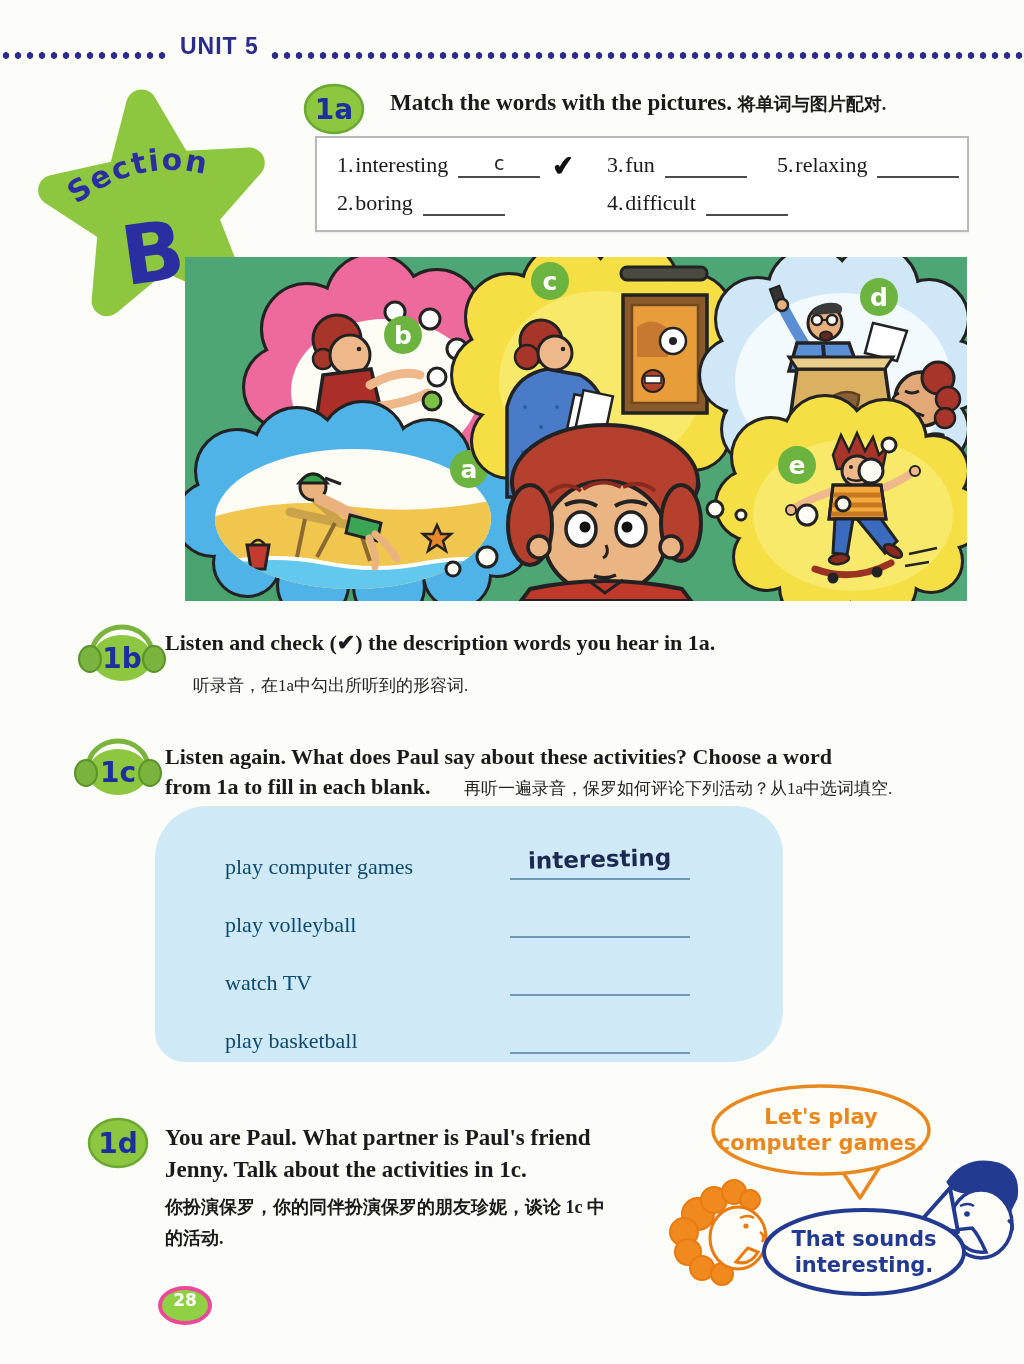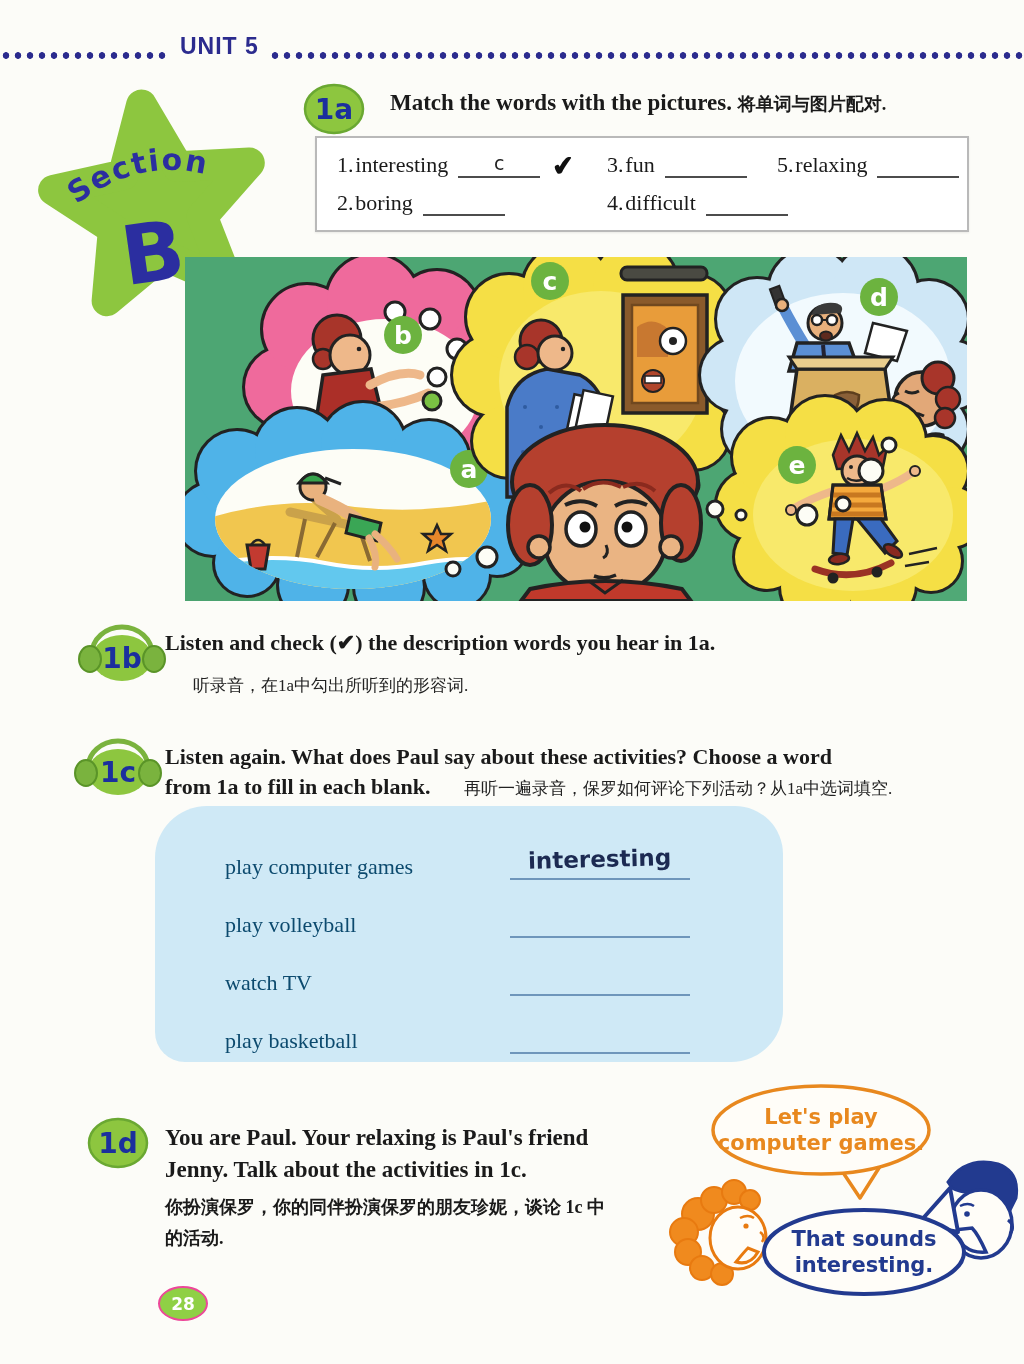--- a/index.html
+++ b/index.html
@@ -49,21 +49,21 @@
   .cans{font-family:"DejaVu Sans",sans-serif;font-weight:700;font-size:23px;color:#1c2a52;
         display:inline-block;transform:rotate(-1.5deg);line-height:34px;}
 
   .badge-1d{position:absolute;left:86px;top:1116px;width:64px;height:54px;}
   .head-1d{position:absolute;left:165px;top:1122px;width:520px;font-weight:700;font-size:23px;line-height:32px;}
   .zh-1d{position:absolute;left:165px;top:1192px;width:540px;font-size:18px;font-weight:700;line-height:31px;}
 
   .dialog{position:absolute;left:636px;top:1082px;width:388px;height:218px;}
 
   .pagebadge{position:absolute;left:158px;top:1286px;width:46px;height:31px;background:#8fd045;
-        border:2px solid #ec4899;border-radius:50%;display:flex;align-items:center;justify-content:center;}
+        border:4px solid #ec4899;border-radius:50%;display:flex;align-items:flex-start;justify-content:center;}
   .pagebadge span{font-family:"DejaVu Sans",sans-serif;font-weight:700;font-size:17px;color:#fff;}
 
   
   .sec-word{font:700 33px "DejaVu Sans",sans-serif;fill:#2b2ea0;letter-spacing:2px;}
   .sec-letter{font:700 90px "DejaVu Sans",sans-serif;fill:#2b2ea0;}
   .num-badge-txt{font:700 28px "DejaVu Sans",sans-serif;fill:#1b2f9e;}
   .pic-letter{font:700 25px "DejaVu Sans",sans-serif;fill:#ffffff;}
   .sp-orange{font:700 21px "DejaVu Sans",sans-serif;fill:#e8881e;}
   .sp-navy{font:700 21px "DejaVu Sans",sans-serif;fill:#223a8f;}
 </style>
@@ -428,21 +428,21 @@
       <span class="clabel">play basketball</span>
       <span class="cline"><span class="cans"></span></span>
     </div>
   </div>
 
   <svg class="badge-1d" viewBox="0 0 64 54">
     <ellipse cx="32" cy="27" rx="29" ry="24" fill="#8dc63f" stroke="#6aa832" stroke-width="2.5"></ellipse>
     <text class="num-badge-txt" x="32" y="37" text-anchor="middle">1d</text>
   </svg>
   <div class="head-1d">
-    <span>You are Paul. Your relaxing is Paul's friend</span><br>
+    <span>You are Paul. What partner is Paul's friend</span><br>
     <span>Jenny. Talk about the activities in 1c.</span>
   </div>
   <div class="zh-1d">
     <span>你扮演保罗，你的同伴扮演保罗的朋友珍妮，谈论 1c 中</span><br>
     <span>的活动.</span>
   </div>
 
   <div class="dialog">
     <svg viewBox="0 0 388 218" width="388" height="218">
 

